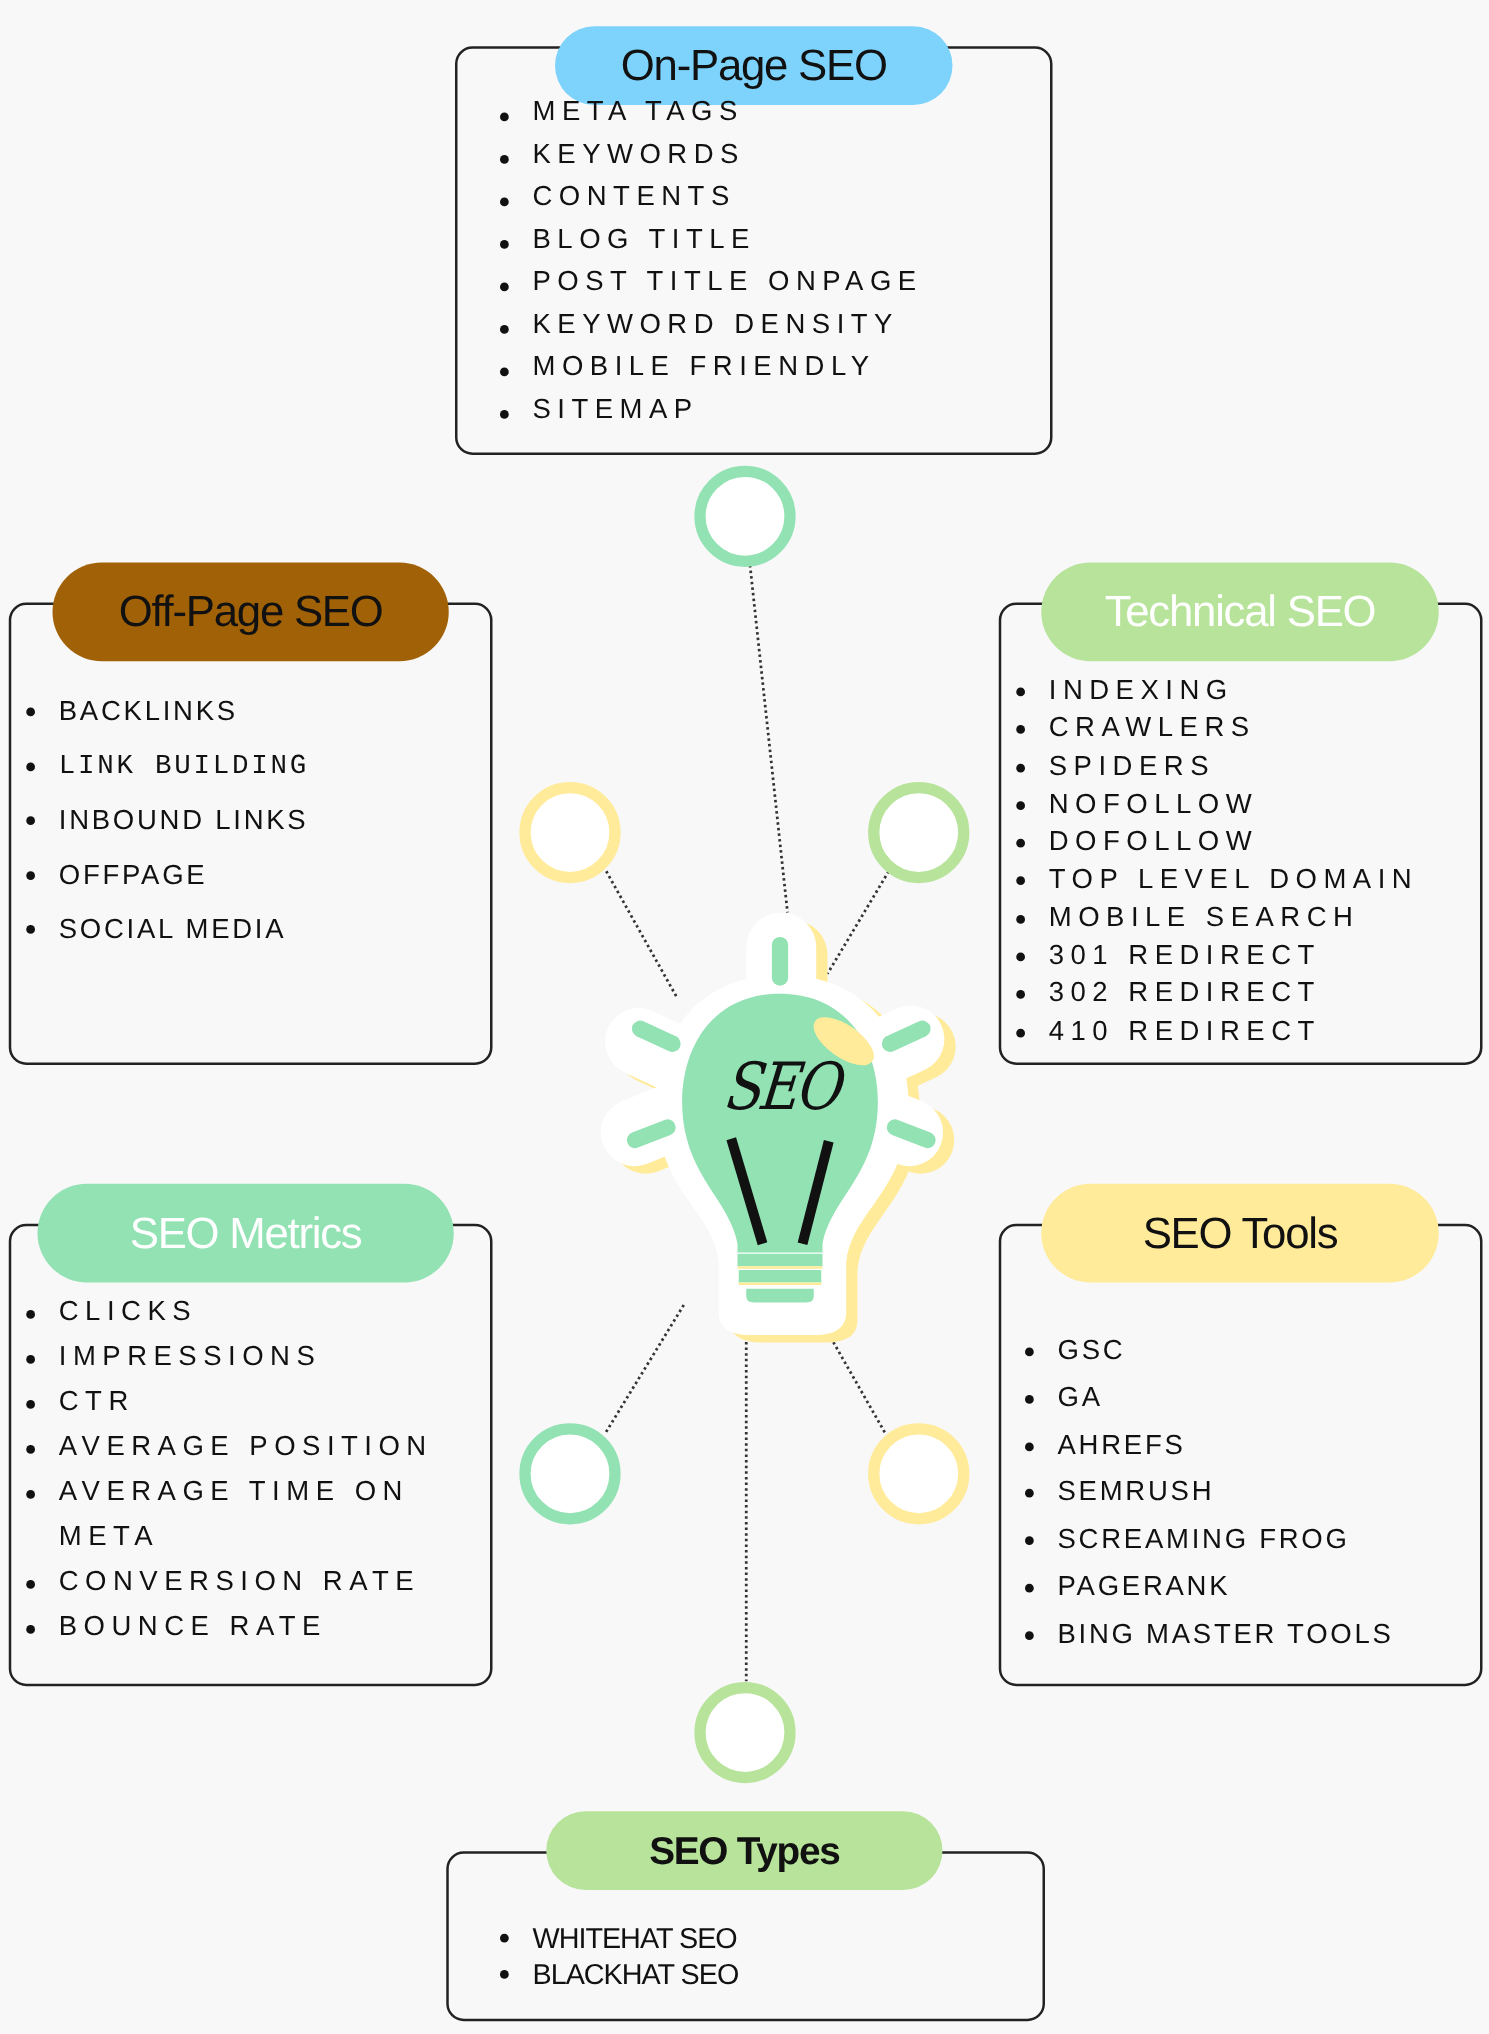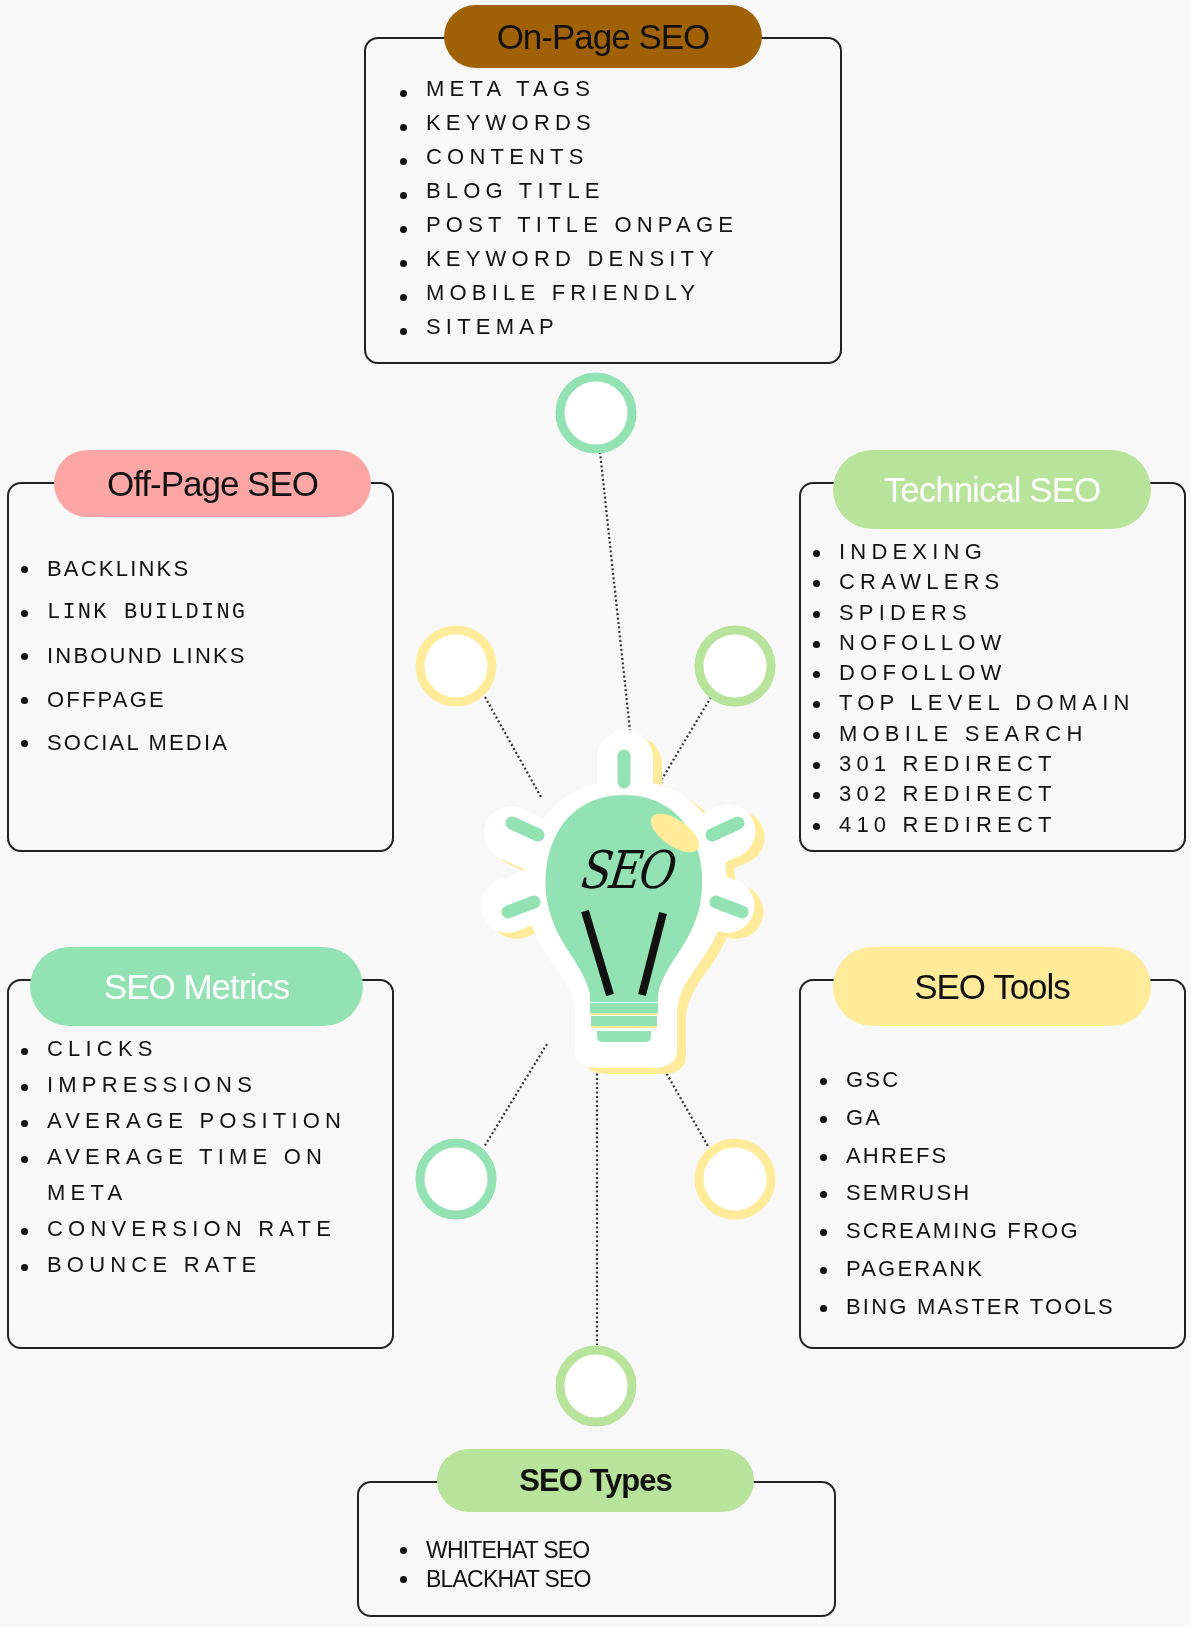--- a/index.html
+++ b/index.html
@@ -114,34 +114,34 @@
     <rect x="590" y="1013" width="68" height="2" fill="#ffeb99"></rect>
     <rect x="591" y="1016" width="66" height="10" fill="#93e2b4"></rect>
     <rect x="591" y="1026" width="66" height="2" fill="#ffeb99"></rect>
     <path d="M597 1031 L 651 1031 L 651 1037 Q 651 1042 645 1042 L 603 1042 Q 597 1042 597 1037 Z" fill="#93e2b4"></path>
   </g>
 </svg>
 
 <div style="position:absolute; left:575px; top:840px; width:100px; text-align:center; font-family:'DejaVu Serif', serif; font-style:italic; font-size:52px; letter-spacing:-3px; color:#111; transform:skewX(-8deg) scaleX(0.85);">SEO</div>
 
 <div class="box" style="left:364px; top:37px; width:478px; height:327px;"></div>
-<div class="pill" style="left:444px; top:5px; width:318px; height:63px; background:#a16207; color:#111;">On-Page SEO</div>
+<div class="pill" style="left:444px; top:21px; width:318px; height:63px; background:#7dd3fc; color:#111;">On-Page SEO</div>
 <ul class="list spaced" style="left:426px; top:76px;">
   <li style="height:34px;"><span class="bullet" style="left:-26px;top:14px;"></span><span>META TAGS</span></li>
   <li style="height:34px;"><span class="bullet" style="left:-26px;top:14px;"></span><span>KEYWORDS</span></li>
   <li style="height:34px;"><span class="bullet" style="left:-26px;top:14px;"></span><span>CONTENTS</span></li>
   <li style="height:34px;"><span class="bullet" style="left:-26px;top:14px;"></span><span>BLOG TITLE</span></li>
   <li style="height:34px;"><span class="bullet" style="left:-26px;top:14px;"></span><span>POST TITLE ONPAGE</span></li>
   <li style="height:34px;"><span class="bullet" style="left:-26px;top:14px;"></span><span>KEYWORD DENSITY</span></li>
   <li style="height:34px;"><span class="bullet" style="left:-26px;top:14px;"></span><span>MOBILE FRIENDLY</span></li>
   <li style="height:34px;"><span class="bullet" style="left:-26px;top:14px;"></span><span>SITEMAP</span></li>
 </ul>
 
 <div class="box" style="left:7px; top:482px; width:387px; height:370px;"></div>
-<div class="pill" style="left:54px; top:450px; width:317px; height:67px; background:#fca5a5; color:#111; border-radius:40px;">Off-Page SEO</div>
+<div class="pill" style="left:42px; top:450px; width:317px; height:79px; background:#a16207; color:#111; border-radius:40px;">Off-Page SEO</div>
 <ul class="list medium" style="left:47px; top:556px;">
   <li style="height:43.5px;"><span class="bullet" style="left:-26px;top:10px;"></span><span>BACKLINKS</span></li>
   <li style="height:43.5px;font-family:Liberation Mono, monospace;"><span class="bullet" style="left:-26px;top:10px;"></span><span>LINK BUILDING</span></li>
   <li style="height:43.5px;"><span class="bullet" style="left:-26px;top:10px;"></span><span>INBOUND LINKS</span></li>
   <li style="height:43.5px;"><span class="bullet" style="left:-26px;top:10px;"></span><span>OFFPAGE</span></li>
   <li style="height:43.5px;"><span class="bullet" style="left:-26px;top:10px;"></span><span>SOCIAL MEDIA</span></li>
 </ul>
 
 <div class="box" style="left:799px; top:482px; width:387px; height:370px;"></div>
 <div class="pill" style="left:833px; top:450px; width:318px; height:79px; background:#b7e39a; color:#ffffff; border-radius:40px;">Technical SEO</div>
@@ -156,20 +156,21 @@
   <li style="height:30.3px;"><span class="bullet" style="left:-26px;top:11px;"></span><span>301 REDIRECT</span></li>
   <li style="height:30.3px;"><span class="bullet" style="left:-26px;top:11px;"></span><span>302 REDIRECT</span></li>
   <li style="height:30.3px;"><span class="bullet" style="left:-26px;top:11px;"></span><span>410 REDIRECT</span></li>
 </ul>
 
 <div class="box" style="left:7px; top:979px; width:387px; height:370px;"></div>
 <div class="pill" style="left:30px; top:947px; width:333px; height:79px; background:#93e2b4; color:#ffffff; border-radius:40px;">SEO Metrics</div>
 <ul class="list spaced" style="left:47px; top:1036px;">
   <li style="height:36px;"><span class="bullet" style="left:-26px;top:12px;"></span><span>CLICKS</span></li>
   <li style="height:36px;"><span class="bullet" style="left:-26px;top:12px;"></span><span>IMPRESSIONS</span></li>
+  <li style="height:36px;"><span class="bullet" style="left:-26px;top:12px;"></span><span>CTR</span></li>
   <li style="height:36px;"><span class="bullet" style="left:-26px;top:12px;"></span><span>AVERAGE POSITION</span></li>
   <li style="height:36px;"><span class="bullet" style="left:-26px;top:12px;"></span><span>AVERAGE TIME ON</span></li>
   <li style="height:36px;"><span>META</span></li>
   <li style="height:36px;"><span class="bullet" style="left:-26px;top:12px;"></span><span>CONVERSION RATE</span></li>
   <li style="height:36px;"><span class="bullet" style="left:-26px;top:12px;"></span><span>BOUNCE RATE</span></li>
 </ul>
 
 <div class="box" style="left:799px; top:979px; width:387px; height:370px;"></div>
 <div class="pill" style="left:833px; top:947px; width:318px; height:79px; background:#ffeb99; color:#111; border-radius:40px;">SEO Tools</div>
 <ul class="list medium" style="left:846px; top:1067px;">

